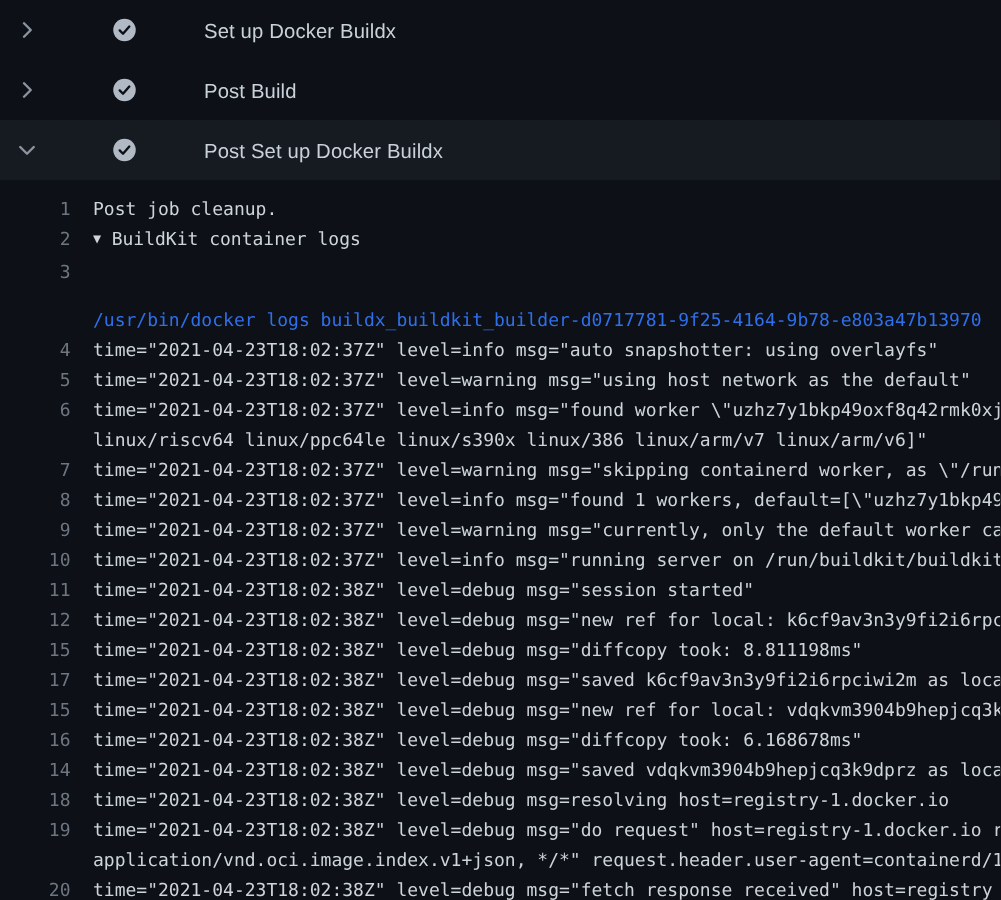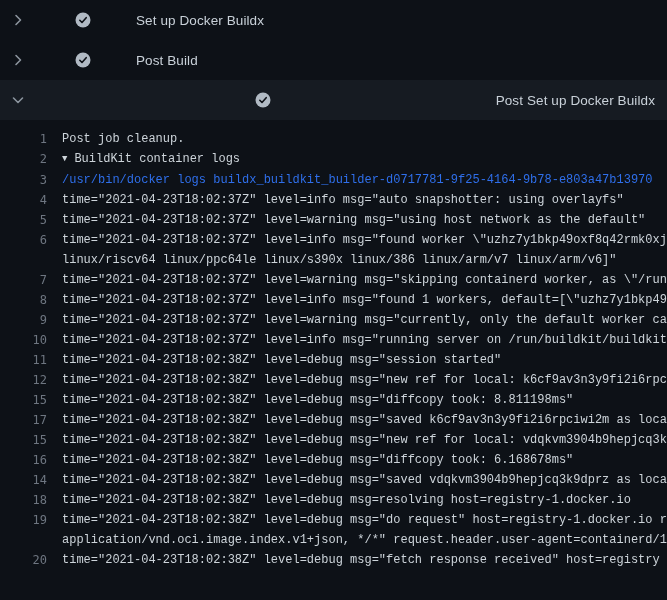--- a/index.html
+++ b/index.html
@@ -5,24 +5,24 @@
   * { box-sizing: border-box; }
   html, body { margin: 0; padding: 0; }
   body {
     width: 667px; height: 600px; overflow: hidden;
     background: var(--bg, #0d1117);
     font-family: "Liberation Sans", sans-serif;
   }
   .steps { }
   .section-row {
     display: flex; align-items: center;
-    height: 40px; padding: 0 12px 0 10px;
+    height: 40px; padding: 0 28px 0 10px;
     cursor: pointer; color: var(--header-text, #c9d1d9); gap: 34px;
   }
-  .section-row.expanded { background: var(--header-hover-bg, #161b22); justify-content: space-between; }
+  .section-row.expanded { background: var(--header-hover-bg, #161b22); }
   .chev {
     width: 16px; height: 16px; display: flex; align-items: center; justify-content: center;
     margin-right: 15px; color: var(--chevron, #8b949e); flex: 0 0 16px;
   }
   .section-row.expanded .chev svg { transform: rotate(90deg); }
   .check { width: 16px; height: 16px; margin-right: 11px; color: var(--icon-gray, #b1bac4); flex: 0 0 16px; }
   .step-label { font-size: 13.5px; letter-spacing: .1px; }
   .log {
     padding-top: 9px;
     font-family: "DejaVu Sans Mono", "Liberation Mono", monospace;
@@ -30,23 +30,23 @@
     overflow: hidden;
   }
   .log-line { display: flex; white-space: pre; }
   .ln {
     width: 47px; flex: 0 0 47px; text-align: right;
     color: var(--line-number, #6e7681); cursor: pointer;
     -webkit-user-select: none; user-select: none;
   }
   .content {
     flex: 1 1 auto; min-width: 0; padding-left: 15px;
-    color: var(--log-text, #c9d1d9); overflow: hidden; white-space: pre; font-family: Liberation Mono, monospace;
+    color: var(--log-text, #c9d1d9); overflow: hidden; white-space: pre;
   }
-  .t-command .content { color: var(--command-text, #2f6feb); }
+  .t-command .content { color: var(--command-text, #2f6feb); margin-top: 32px; }
   .arrow { font-size: 9px; margin-right: 7px; position: relative; top: -1px; cursor: pointer; }
 </style>
 </head>
 <body>
 
 <div class="app">
   <div class="steps">
       <div class="section-row">
     <span class="chev">
       <svg width="16" height="16" viewBox="0 0 16 16" aria-hidden="true">

